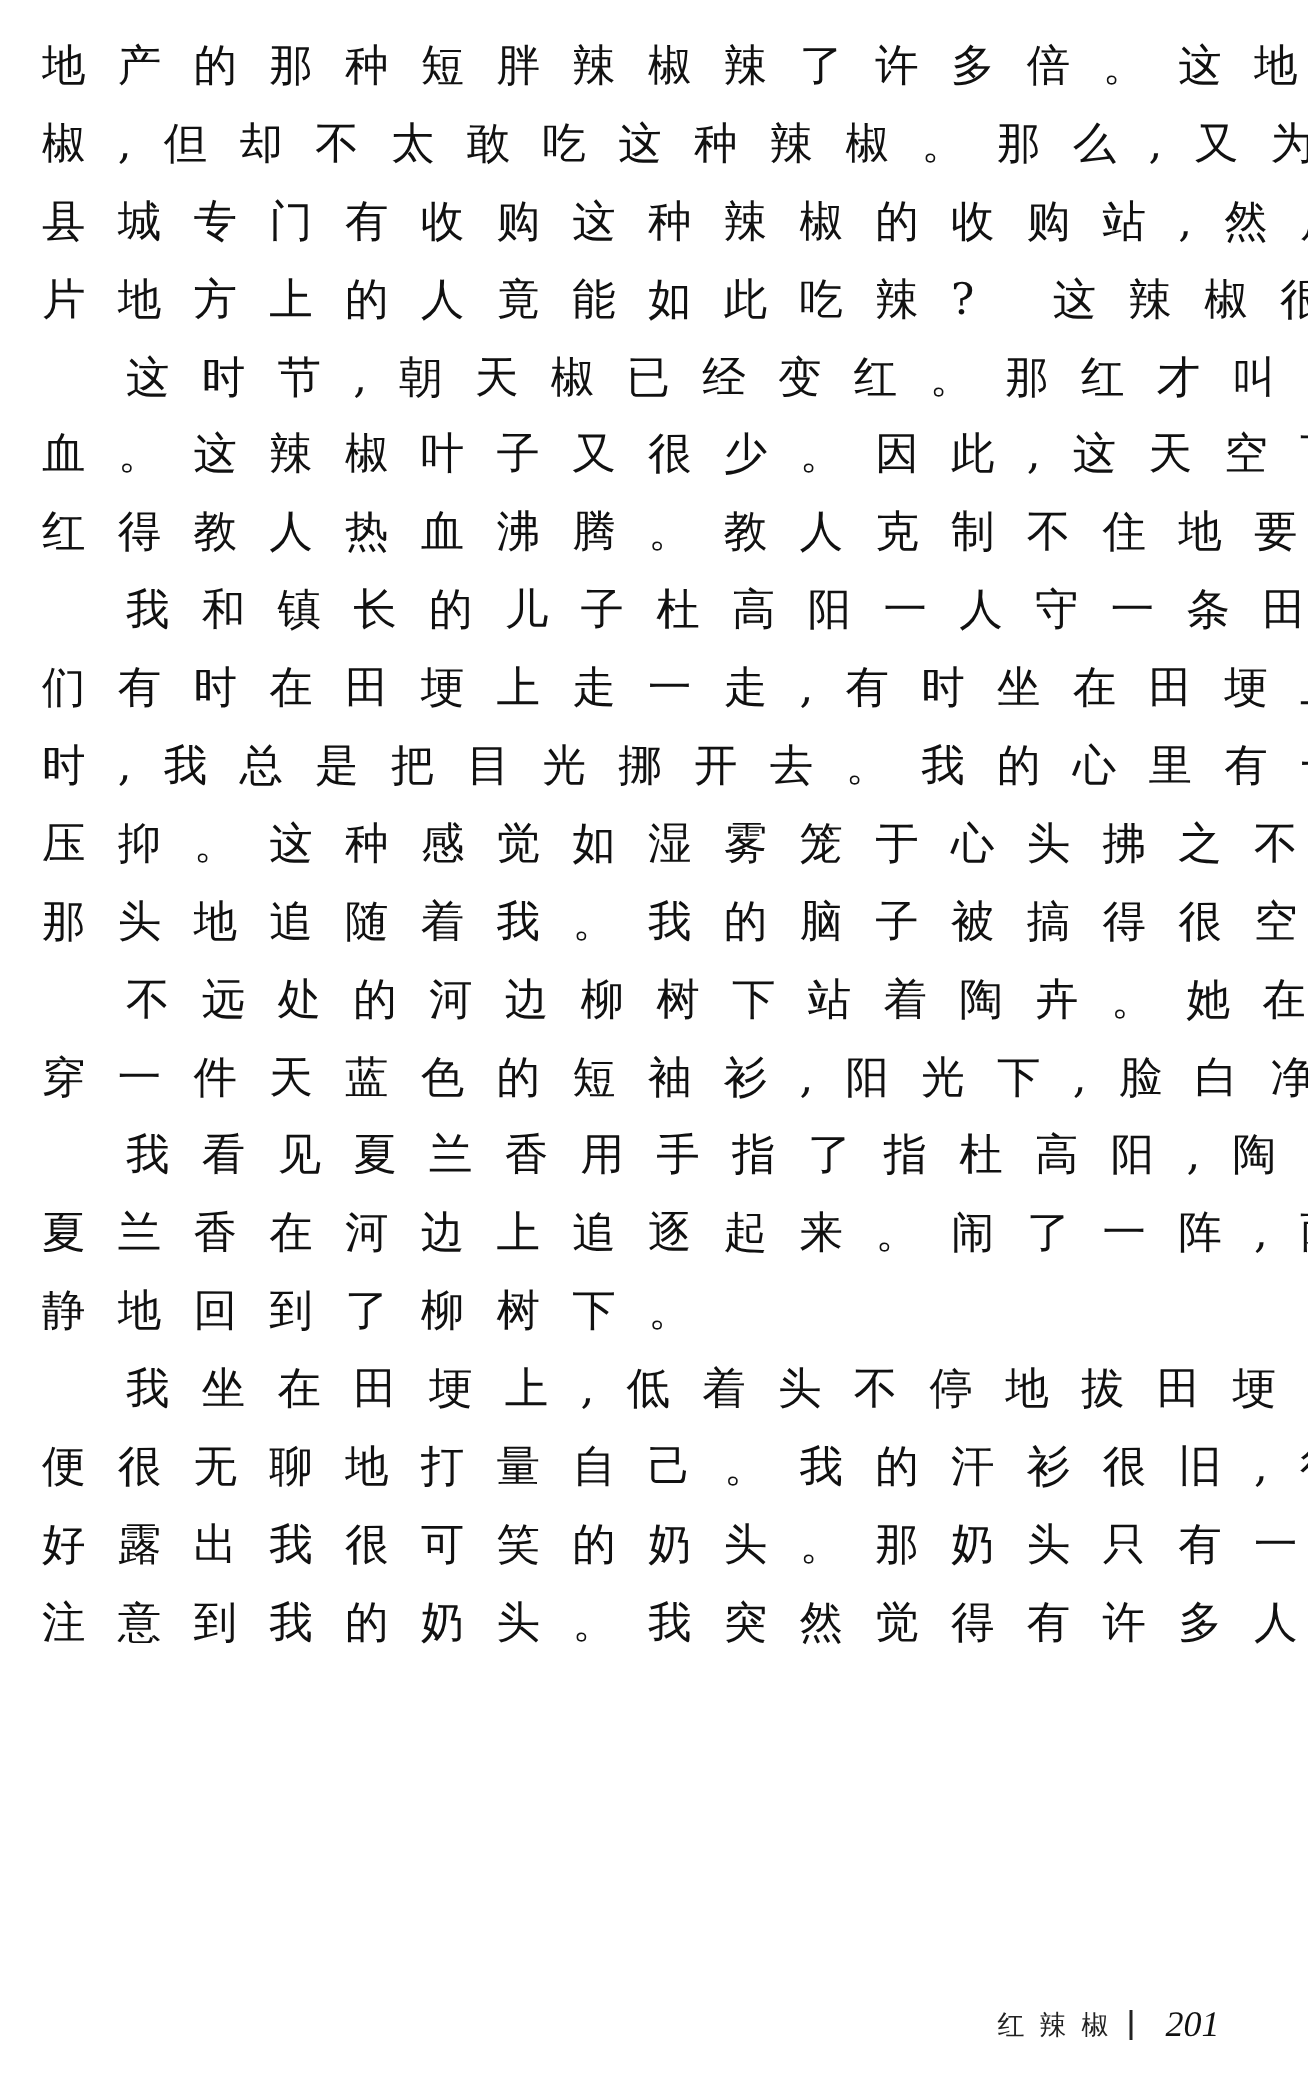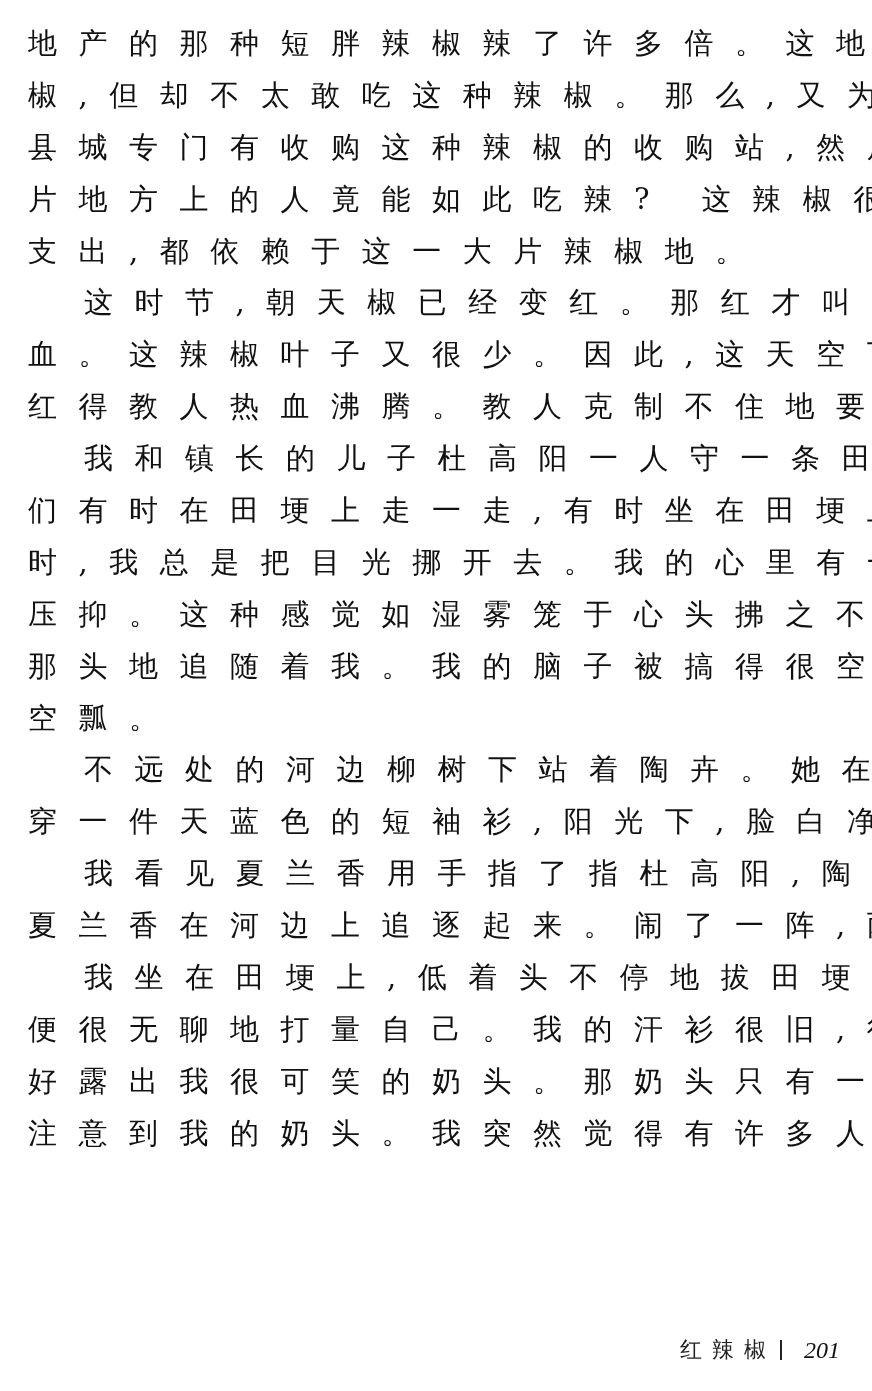--- a/index.html
+++ b/index.html
@@ -37,23 +37,22 @@
       position: absolute;
       top: 1334px;
       left: 665px;
       height: 32px;
       display: flex;
       align-items: center;
       font-family: "DejaVu Serif", "Liberation Serif", serif;
       color: #222222;
     }
     .running-title {
-      font-size: 22px;
+      font-size: 18px;
       letter-spacing: 10px;
-      margin-left: 15px;
     }
     .footer-separator {
       display: inline-block;
       width: 2px;
       height: 20px;
       background: #222222;
       margin: 0 22px 0 4px;
     }
     .page-number {
       font-family: "Liberation Serif", "DejaVu Serif", serif;
@@ -63,34 +62,33 @@
     }
   </style>
 </head>
 <body>
 
 <div class="page-body">
   <span class="line">地产的那种短胖辣椒辣了许多倍。这地方上的人虽说喜欢吃辣</span>
   <span class="line">椒,但却不太敢吃这种辣椒。那么,又为何要来偷它呢? 是卖钱。</span>
   <span class="line">县城专门有收购这种辣椒的收购站,然后运出去。不知天空下哪</span>
   <span class="line">片地方上的人竟能如此吃辣? 这辣椒很值钱。油麻地中学的许多</span>
-  <span class="line">支出,都依赖于这一大片辣椒地。</span>
   <span class="line first-indent">这时节,朝天椒已经变红。那红才叫红,一根根皆红殷殷的如</span>
   <span class="line">血。这辣椒叶子又很少。因此,这天空下便是一片灿烂的鲜红。</span>
   <span class="line">红得教人热血沸腾。教人克制不住地要侵犯它,又教人克制不住</span>
   <span class="line first-indent">我和镇长的儿子杜高阳一人守一条田埂。我们相隔不远。我</span>
   <span class="line">们有时在田埂上走一走,有时坐在田埂上。当他出现在我的眼前</span>
   <span class="line">时,我总是把目光挪开去。我的心里有一种说不清楚的自卑和</span>
   <span class="line">压抑。这种感觉如湿雾笼于心头拂之不去,从田埂这头到田埂</span>
   <span class="line">那头地追随着我。我的脑子被搞得很空洞,很木讷,像只无瓤的</span>
-  <span class="line">空瓢。</span>
   <span class="line first-indent">不远处的河边柳树下站着陶卉。她在和夏兰香看茄子地。她</span>
   <span class="line">穿一件天蓝色的短袖衫,阳光下,脸白净如雪。</span>
   <span class="line first-indent">我看见夏兰香用手指了指杜高阳,陶卉便做出恼了的样子,与</span>
   <span class="line">夏兰香在河边上追逐起来。闹了一阵,两人气喘喘地笑,最后又安</span>
+  <span class="line">静地回到了柳树下。</span>
   <span class="line first-indent">我坐在田埂上,低着头不停地拔田埂上的草。草拔光了。我</span>
   <span class="line">便很无聊地打量自己。我的汗衫很旧,很脏,胸前还有一个洞,正</span>
   <span class="line">好露出我很可笑的奶头。那奶头只有一颗赤豆大。这是我第一次</span>
   <span class="line">注意到我的奶头。我突然觉得有许多人在看我,就下意识地将汗</span>
 </div>
 
 <div class="footer">
   <span class="running-title">红辣椒</span>
   <span class="footer-separator"></span>
   <span class="page-number">201</span>

